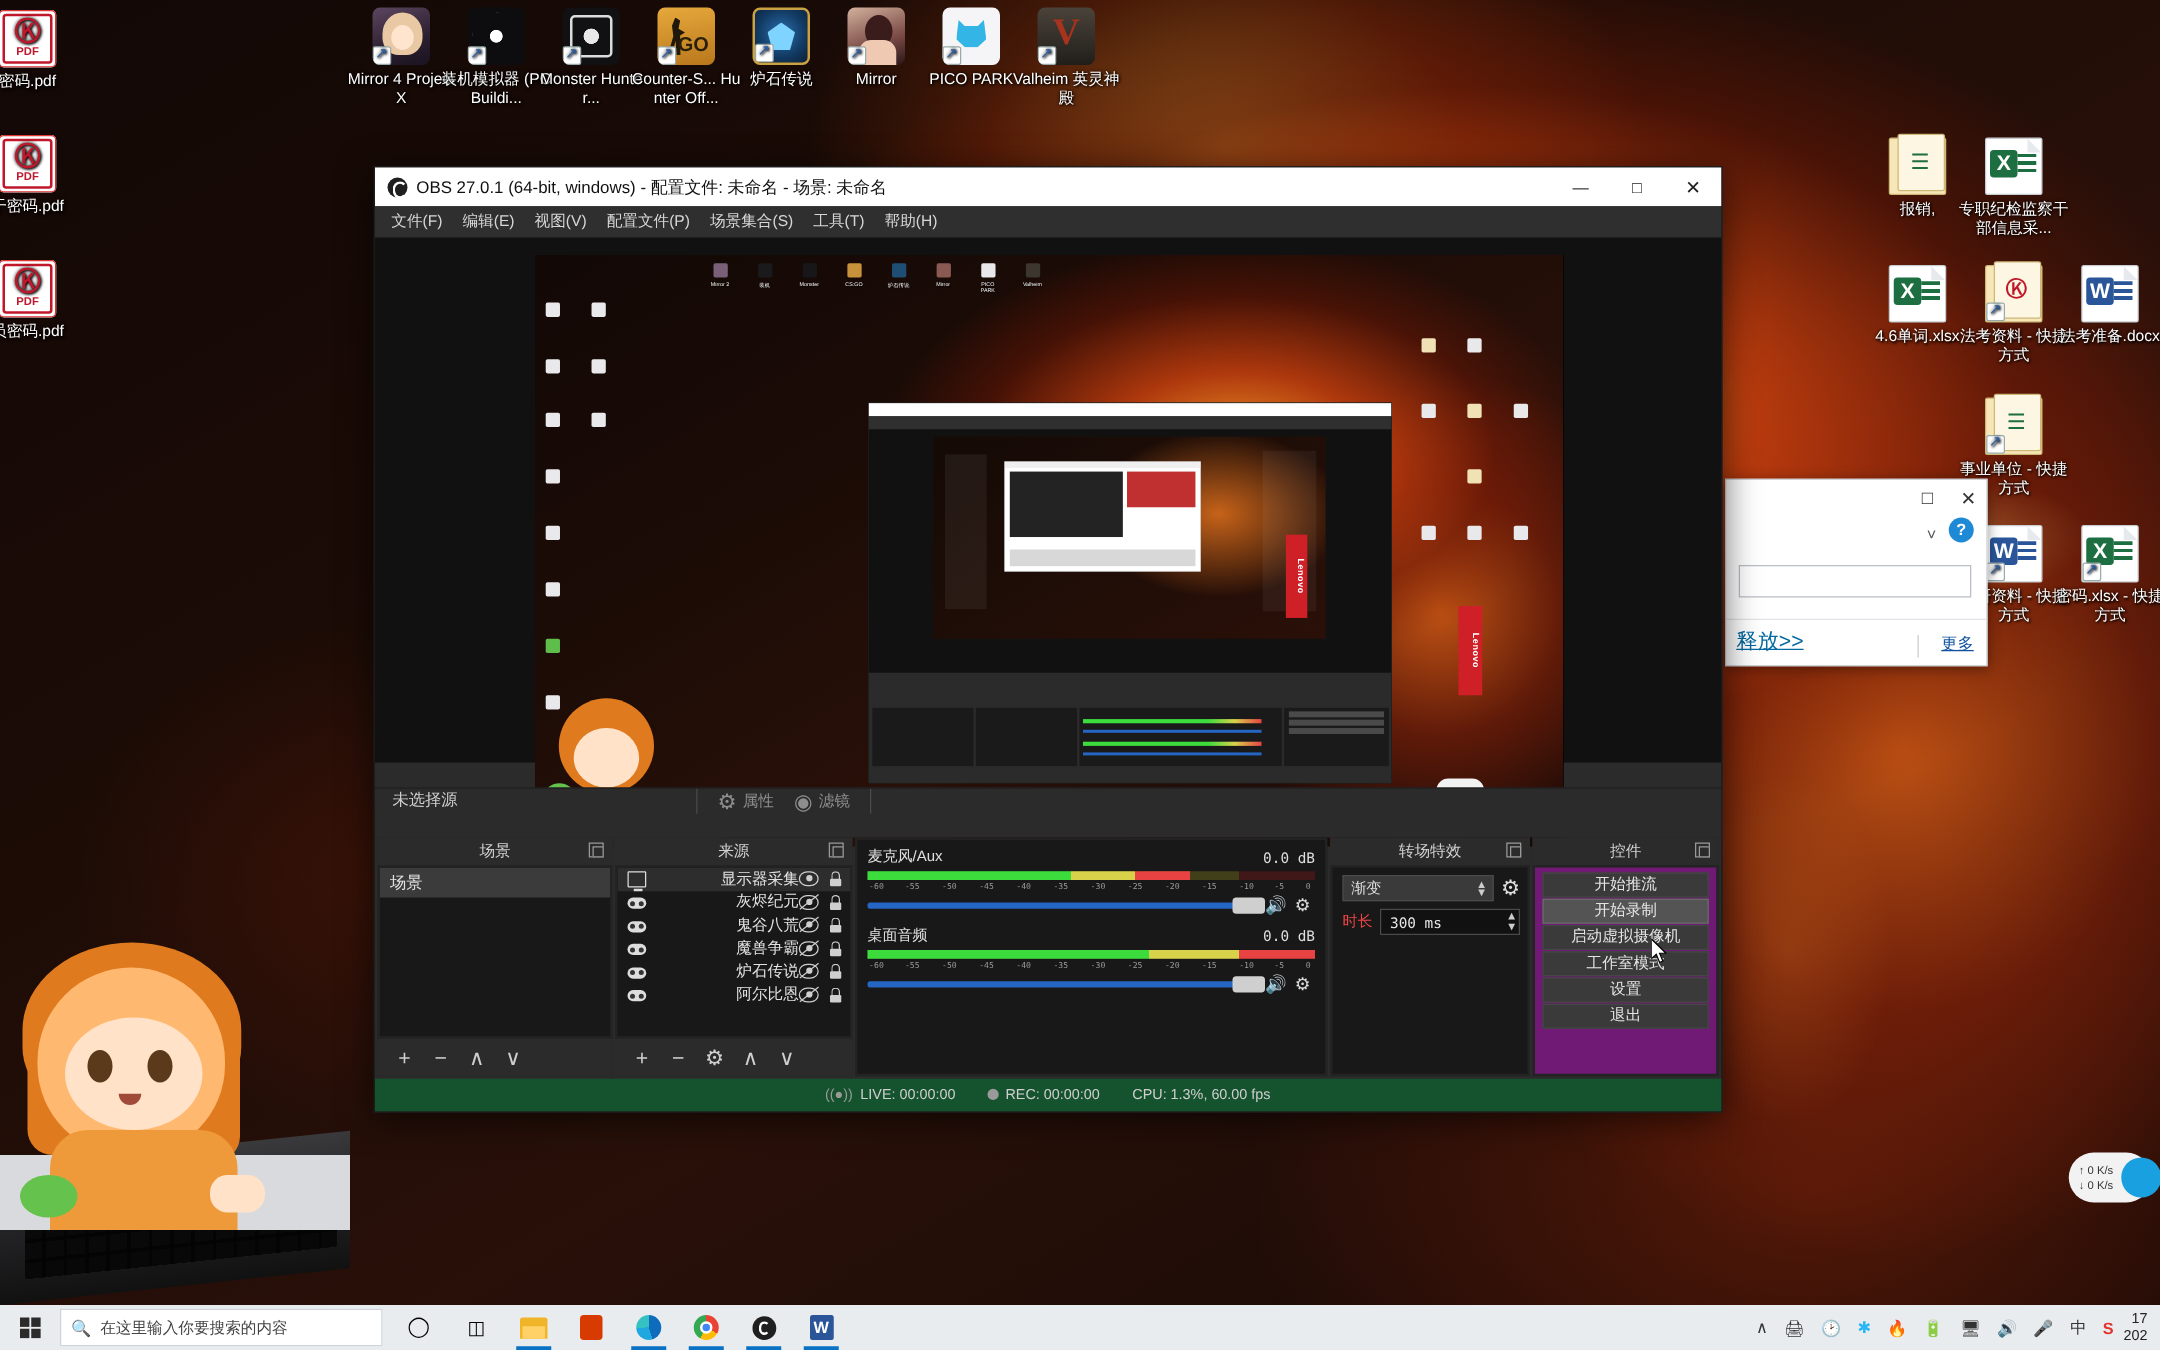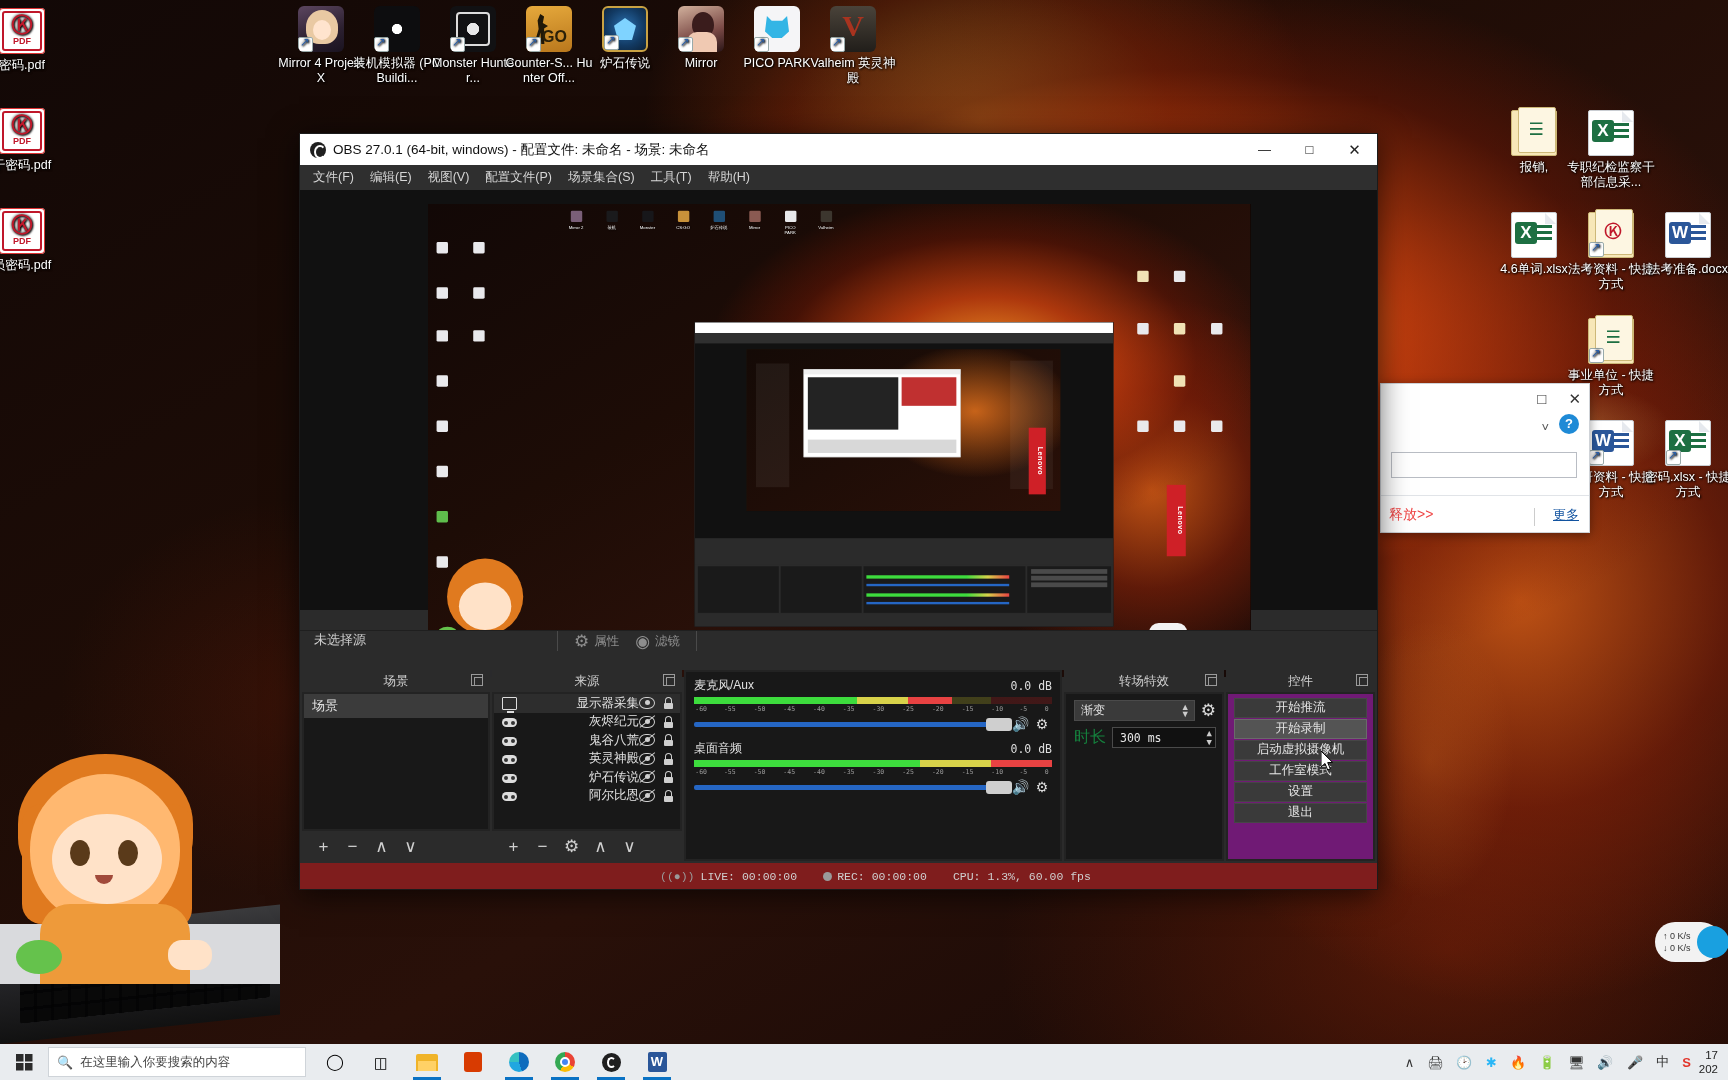--- a/index.html
+++ b/index.html
@@ -121,21 +121,21 @@
 
   
   #rightwin{position:absolute;left:1380px;top:383px;width:210px;height:150px;background:#fff;
     border:1px solid #cfd3d8;box-shadow:0 2px 10px rgba(0,0,0,.4);}
   #rightwin .wbtns{position:absolute;right:8px;top:6px;display:flex;gap:22px;color:#333;font-size:15px;}
   #rightwin .drop{position:absolute;right:40px;top:36px;color:#555;font-size:13px;}
   #rightwin .help{position:absolute;right:10px;top:30px;width:20px;height:20px;border-radius:50%;
     background:#1e8ad6;color:#fff;text-align:center;line-height:20px;font-size:13px;font-weight:bold;}
   #rightwin .field{position:absolute;left:10px;right:12px;top:68px;height:26px;border:1px solid #b9bdc4;}
   #rightwin .sep{position:absolute;left:0;right:0;bottom:36px;height:1px;background:#e1e4e8;}
-  #rightwin .bl{position:absolute;bottom:8px;left:8px;font-size:14px;color:#ef4444;}
+  #rightwin .bl{position:absolute;bottom:8px;left:8px;font-size:17px;color:#0369a1;text-decoration:underline;}
   #rightwin .br{position:absolute;bottom:8px;right:10px;font-size:13px;color:#1253a0;text-decoration:underline;}
   #rightwin .vsep{position:absolute;bottom:6px;right:54px;width:1px;height:18px;background:#ccc;}
 
   
   #obs{position:absolute;left:299px;top:133px;width:1079px;height:757px;background:#2b2b2b;
     box-shadow:0 5px 28px rgba(0,0,0,.65);border:1px solid #1b1b1b;}
   #obs .titlebar{height:31px;background:#fff;display:flex;align-items:center;}
   #obs .ticon{width:16px;height:16px;margin:0 7px 0 10px;border-radius:50%;background:#1f1f1f;position:relative;}
   #obs .ticon:after{content:"";position:absolute;left:4px;top:3px;width:8px;height:10px;border-radius:50%;
     border:2px solid #fff;border-right-color:transparent;}
@@ -201,32 +201,32 @@
   .slider{height:18px;display:flex;align-items:center;margin-top:2px;}
   .slider .track{flex:1;height:5px;background:#2566c4;border-radius:2px;position:relative;}
   .slider .knob{position:absolute;right:-2px;top:-4px;width:26px;height:13px;background:#cfcfcf;border-radius:3px;}
   .slider .spk{width:22px;text-align:center;font-size:14px;color:#dcdcdc;}
   .slider .gear{width:20px;text-align:center;font-size:14px;color:#dcdcdc;}
 
   .trans-row{display:flex;align-items:center;gap:6px;padding:6px 6px 0 8px;}
   .combo{flex:1;height:21px;background:#3a3a3a;border:1px solid #4a4a4a;display:flex;align-items:center;
     padding-left:6px;font-size:12px;color:#e0e0e0;position:relative;}
   .combo .arr{position:absolute;right:4px;top:3px;font-size:9px;color:#ccc;line-height:7px;}
-  .lbl-s{font-size:16px;color:#15803d;}
+  .lbl-s{font-size:12px;color:#ef4444;}
   .spinbox{flex:1;height:21px;background:#111;border:1px solid #4a4a4a;display:flex;align-items:center;
     padding-left:7px;font-size:11.5px;color:#e6e6e6;font-family:"DejaVu Sans Mono",monospace;position:relative;}
   .spin-arrows{position:absolute;right:3px;top:1px;font-size:9px;color:#ccc;line-height:9px;text-align:center;}
 
   .ctrl-btn{height:19.5px;margin:1.5px 6px;background:#3a3a3a;display:flex;align-items:center;
     justify-content:center;font-size:12.5px;color:#e4e4e4;border:1px solid #464646;}
   .ctrl-btn.hl{background:#545454;border-color:#6a6a6a;}
 
-  #statusbar{position:absolute;left:0;right:0;bottom:0;height:26px;background:#7f1d1d;
+  #statusbar{position:absolute;left:0;right:0;bottom:0;height:26px;background:#14532d;
     display:flex;align-items:center;justify-content:center;gap:26px;font-size:11.5px;color:#cfcfcf;
-    font-family:Liberation Mono, monospace;}
+    font-family:Liberation Sans, sans-serif;}
   #statusbar .dot{width:9px;height:9px;border-radius:50%;background:#9a9a9a;display:inline-block;
     margin-right:5px;vertical-align:-1px;}
   #statusbar .live-ic{display:inline-block;margin-right:6px;color:#9a9a9a;}
 
   .cursor{position:absolute;width:12px;height:19px;pointer-events:none;z-index:50;}
   .cursor svg{display:block;}
 
   
   .mini{position:absolute;inset:0;}
   .mini-bg{position:absolute;inset:0;
@@ -635,21 +635,21 @@
               <span class="p"></span>
               <span class="slash"></span>
             </span>
           <span class="lock">
               <span class="bow"></span>
               <span class="sh"></span>
             </span>
         </div>
         <div class="src-row">
           <span class="src-ic ic-gamepad"></span>
-          <span class="src-name">英灵神殿</span>
+          <span class="src-name">魔兽争霸</span>
           <span class="eye off">
               <span class="b"></span>
               <span class="p"></span>
               <span class="slash"></span>
             </span>
           <span class="lock">
               <span class="bow"></span>
               <span class="sh"></span>
             </span>
         </div>

